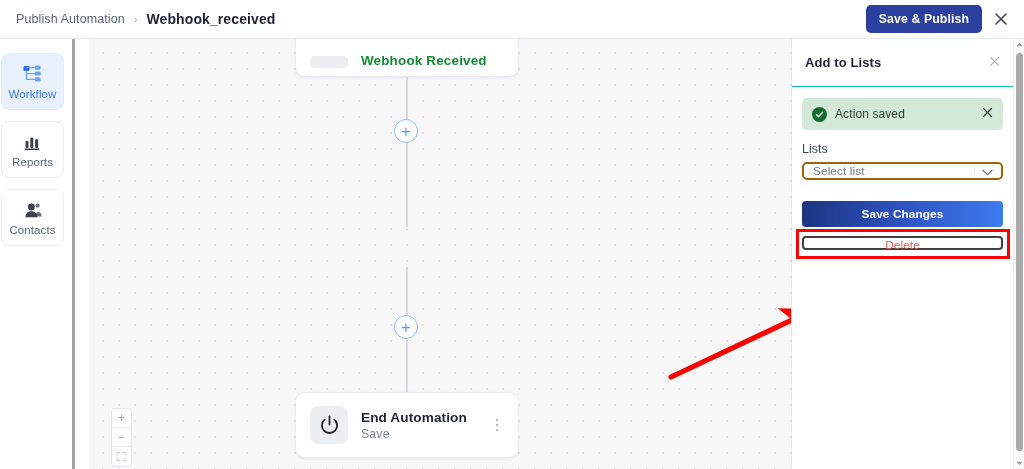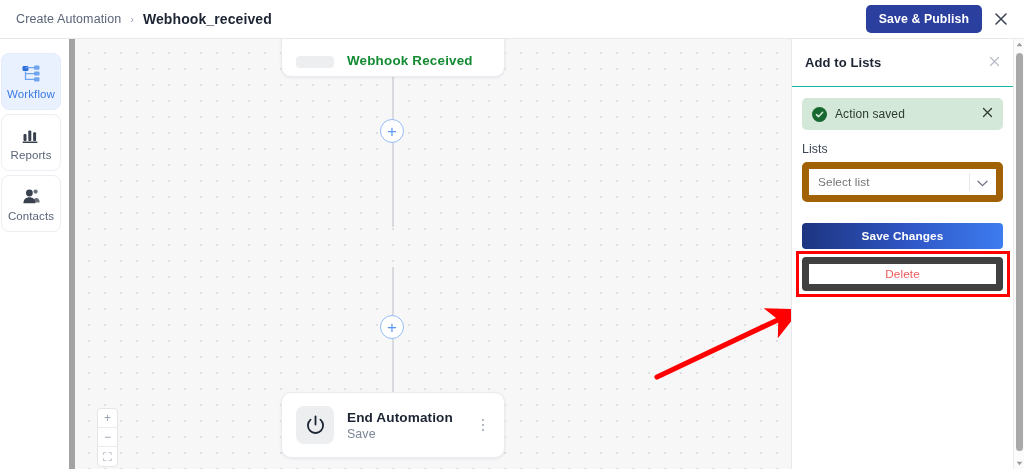--- a/index.html
+++ b/index.html
@@ -28,37 +28,37 @@
     letter-spacing: .1px; white-space: nowrap;
   }
   .hdr-close {
     width: 30px; height: 30px; display: flex; align-items: center; justify-content: center;
     cursor: pointer; color: #3a4252;
   }
 
   
   .rail {
     position: absolute; top: 39px; left: 0; width: 75px; height: 430px;
-    background: #ffffff; border-right: 6px solid #a3a3a3;
-    padding: 14px 8px 0 1px; display: flex; flex-direction: column; gap: 4px;
+    background: #ffffff; border-right: 3px solid #a3a3a3;
+    padding: 14px 8px 0 1px; display: flex; flex-direction: column; gap: 11px;
     z-index: 20;
   }
   .rail-item {
     height: 57px; border-radius: 8px; border: 1px solid #eceef2; background: #fff;
     display: flex; flex-direction: column; align-items: center; justify-content: center;
     gap: 4px; cursor: pointer;
   }
   .rail-item.active { background: #eaf1fe; border-color: #e2ecfd; }
   .rail-label { font-size: 11.5px; color: #5a6478; letter-spacing: .1px; }
   .rail-item.active .rail-label { color: #3b7ae4; }
   .rail-ico { height: 20px; display:flex; align-items:center; justify-content:center; }
 
   
   .canvas {
-    position: absolute; top: 39px; left: 75px; width: 716px; height: 430px;
+    position: absolute; top: 39px; left: 89px; width: 716px; height: 430px;
     background-color: #f7f7f8;
     background-image: radial-gradient(#dedfe2 1px, transparent 1.1px);
     background-size: 16px 16px; background-position: 6px 6px;
     overflow: hidden;
   }
   .edge {
     position: absolute; left: 317px; width: 2px; background: #d8dade;
   }
   .nodeplus {
     position: absolute; width: 24px; height: 24px; border-radius: 50%;
@@ -140,36 +140,36 @@
   .alert-text { font-size: 12px; color: #2d3b30; letter-spacing: .1px; }
   .alert-x { margin-left: auto; color: #2d3b30; font-size: 12.5px; cursor: pointer; line-height: 1; }
 
   .btn-merge {
     margin-top: 11px; width: 100%; height: 28px; border: 1px solid #aab6cc;
     border-radius: 5px; background: #fff; color: #41557f; font-size: 11.8px;
     cursor: pointer; letter-spacing: .1px;
   }
   .field-label { margin-top: 12px; font-size: 12.3px; color: #3c4655; letter-spacing: .1px; }
   .select-wrap {
-    margin-top: 6px; position: relative; width: 100%; height: 40px;
-    border: 7px solid #a16207; border-radius: 5px; background: #fff;
+    margin-top: 6px; position: relative; width: 100%; height: 18px;
+    border: 2px solid #a16207; border-radius: 5px; background: #fff;
     display: flex; align-items: center; cursor: pointer;
   }
   .select-val { font-size: 11.8px; color: #a8aeb9; padding-left: 9px; letter-spacing: .1px; }
   .select-div { position: absolute; right: 26px; top: 4px; bottom: 4px; width: 1px; background: #e6e8ec; }
   .select-caret { position: absolute; right: 8px; color: #6f7684; }
 
   .btn-save {
     margin-top: 21px; width: 100%; height: 26px; border: none; border-radius: 4px;
     background: linear-gradient(90deg, #1d3580 0%, #2f55c4 52%, #3d7cf0 100%);
     color: #fff; font-size: 11.8px; font-weight: 600; cursor: pointer; letter-spacing: .1px;
   }
   .delete-wrap { position: relative; margin-top: 8px; }
   .btn-delete {
-    width: 100%; height: 34px; border: 7px solid #404040; border-radius: 4px;
+    width: 100%; height: 14px; border: 2px solid #404040; border-radius: 4px;
     background: #fff; color: #ef5a5a; font-size: 11.8px; cursor: pointer; letter-spacing: .1px;
   }
   .hl-box {
     position: absolute; left: -6px; top: -6px; right: -7px; bottom: -6px;
     border: 3px solid #fe0000; pointer-events: none;
   }
 
   
   .scrollbar {
     position: absolute; top: 39px; right: 0; width: 11px; height: 430px;
@@ -182,21 +182,21 @@
     background: #a9a9a9; border-radius: 4px; cursor: pointer;
   }
 </style>
 </head>
 <body>
 
 <div id="app">
 
   <div class="header">
     <div class="breadcrumb">
-      <span class="bc-link">Create Automation</span>
+      <span class="bc-link">Publish Automation</span>
       <span class="bc-sep">›</span>
       <span class="bc-current">Webhook_received</span>
     </div>
     <div class="header-right">
       <button class="btn-publish">Save &amp; Publish</button>
       <div class="hdr-close">
         <svg width="14" height="14" viewBox="0 0 14 14">
             <path d="M2 2 L12 12 M12 2 L2 12" stroke="#3a4252" stroke-width="1.5" stroke-linecap="round" fill="none"></path>
           </svg>
       </div>

